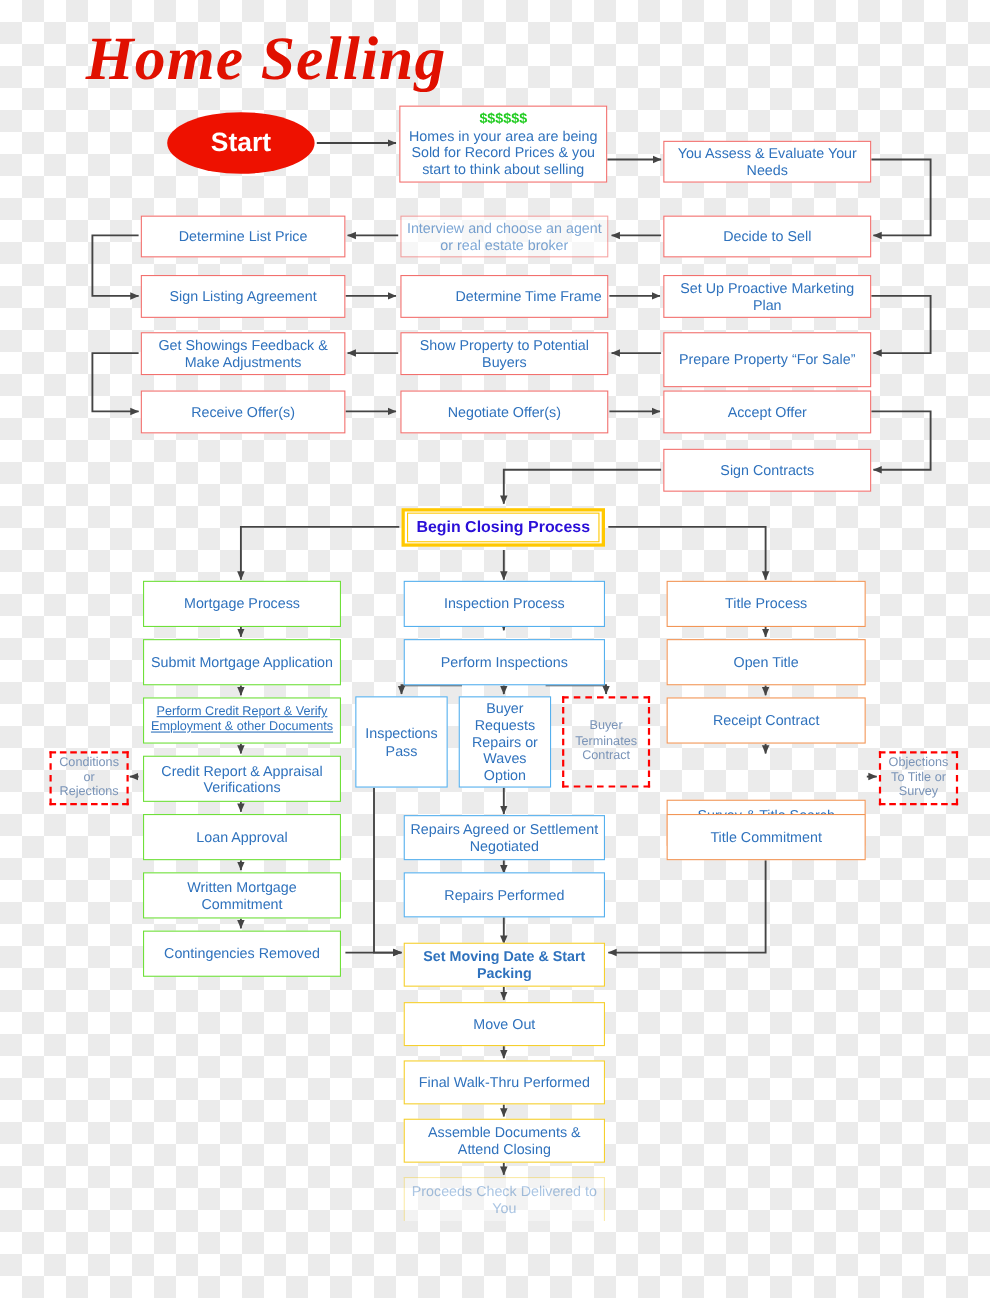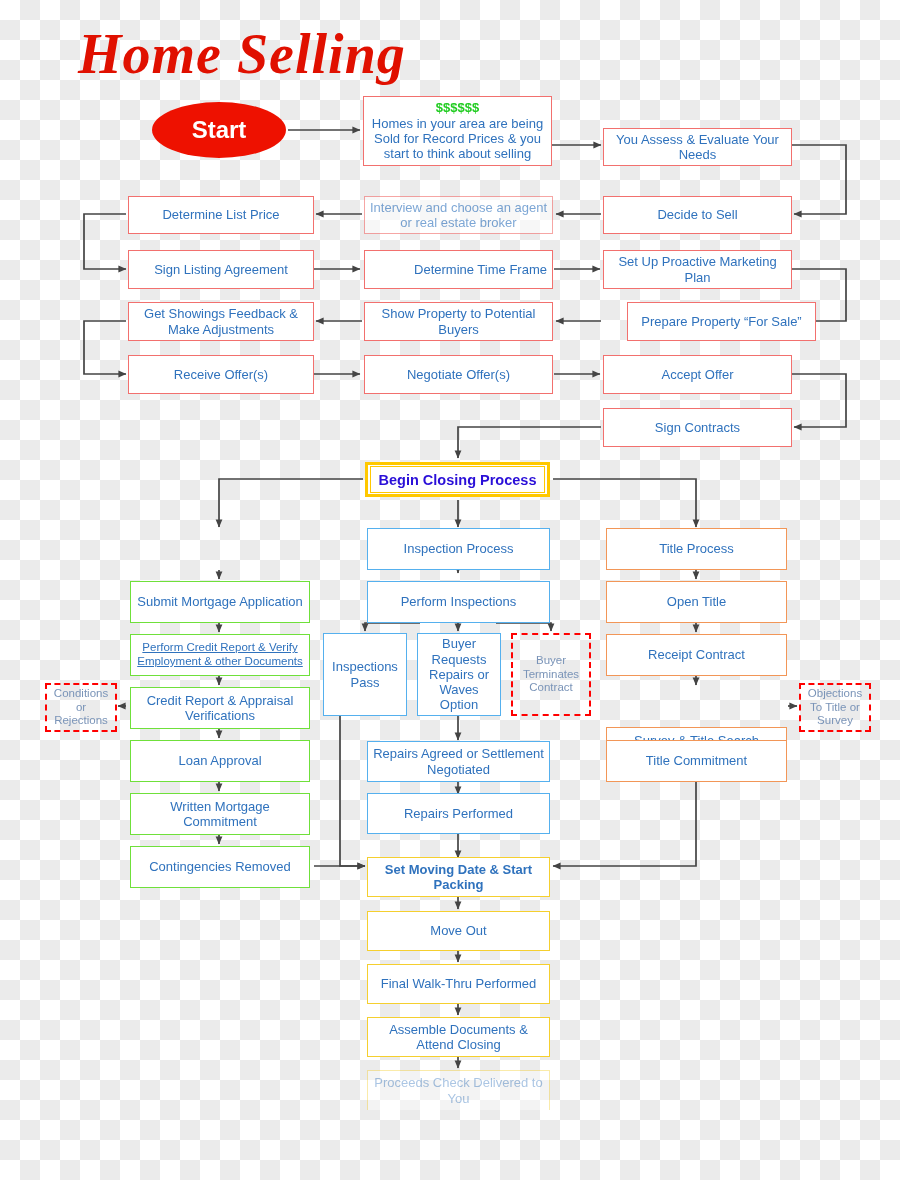--- a/index.html
+++ b/index.html
@@ -194,21 +194,21 @@
   </div>
 
   <div class="node red" style="left:364px;top:250px;width:189px;height:39px;padding-left:48px;">
     <span>Determine Time Frame</span>
   </div>
 
   <div class="node red" style="left:603px;top:250px;width:189px;height:39px;">
     <span>Set Up Proactive Marketing Plan</span>
   </div>
 
-  <div class="node red" style="left:603px;top:302px;width:189px;height:39px;margin-left:24px;">
+  <div class="node red" style="left:603px;top:302px;width:189px;height:50px;">
     <span>Prepare Property “For Sale”</span>
   </div>
 
   <div class="node red" style="left:364px;top:302px;width:189px;height:39px;">
     <span>Show Property to Potential Buyers</span>
   </div>
 
   <div class="node red" style="left:128px;top:302px;width:186px;height:39px;">
     <span>Get Showings Feedback &amp; Make Adjustments</span>
   </div>
@@ -228,20 +228,23 @@
   <div class="node red" style="left:603px;top:408px;width:189px;height:39px;">
     <span>Sign Contracts</span>
   </div>
 
   <div class="closing">
     <div class="inner">
       <span>Begin Closing Process</span>
     </div>
   </div>
 
+  <div class="node green" style="left:130px;top:528px;width:180px;height:42px;">
+    <span>Mortgage Process</span>
+  </div>
   <div class="node green" style="left:130px;top:581px;width:180px;height:42px;">
     <span>Submit Mortgage Application</span>
   </div>
   <div class="node green" style="left:130px;top:634px;width:180px;height:42px;font-size:11.5px;text-decoration:underline;">
     <span>Perform Credit Report &amp; Verify Employment &amp; other Documents</span>
   </div>
   <div class="node green" style="left:130px;top:687px;width:180px;height:42px;">
     <span>Credit Report &amp; Appraisal Verifications</span>
   </div>
   <div class="node green" style="left:130px;top:740px;width:180px;height:42px;">

